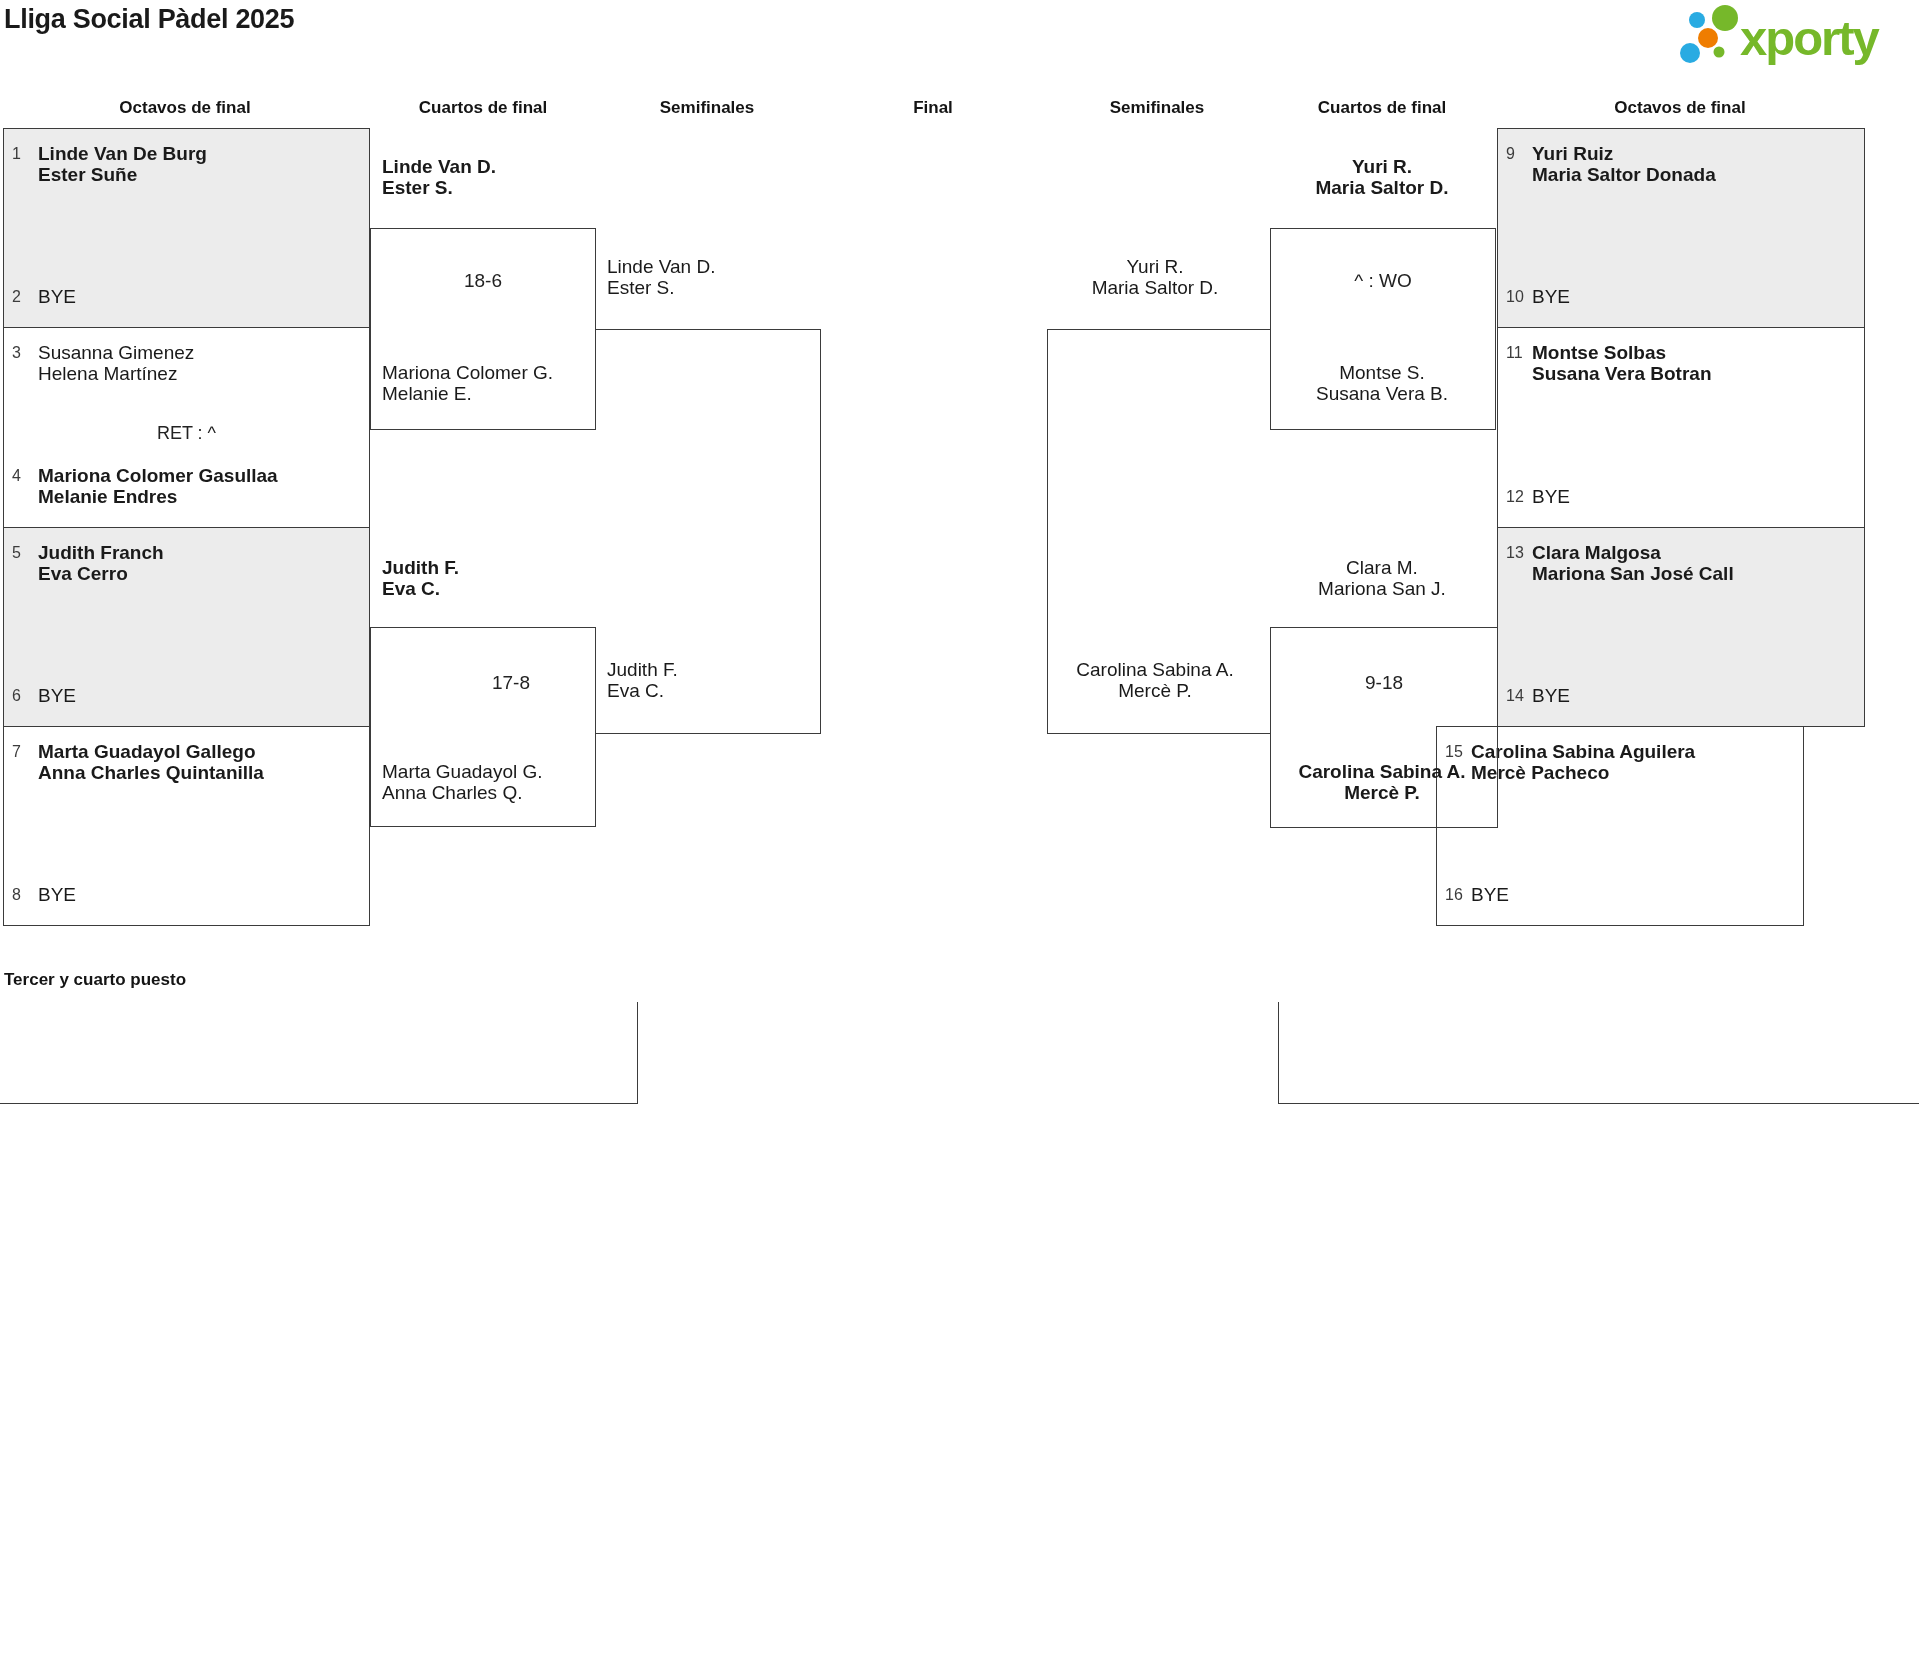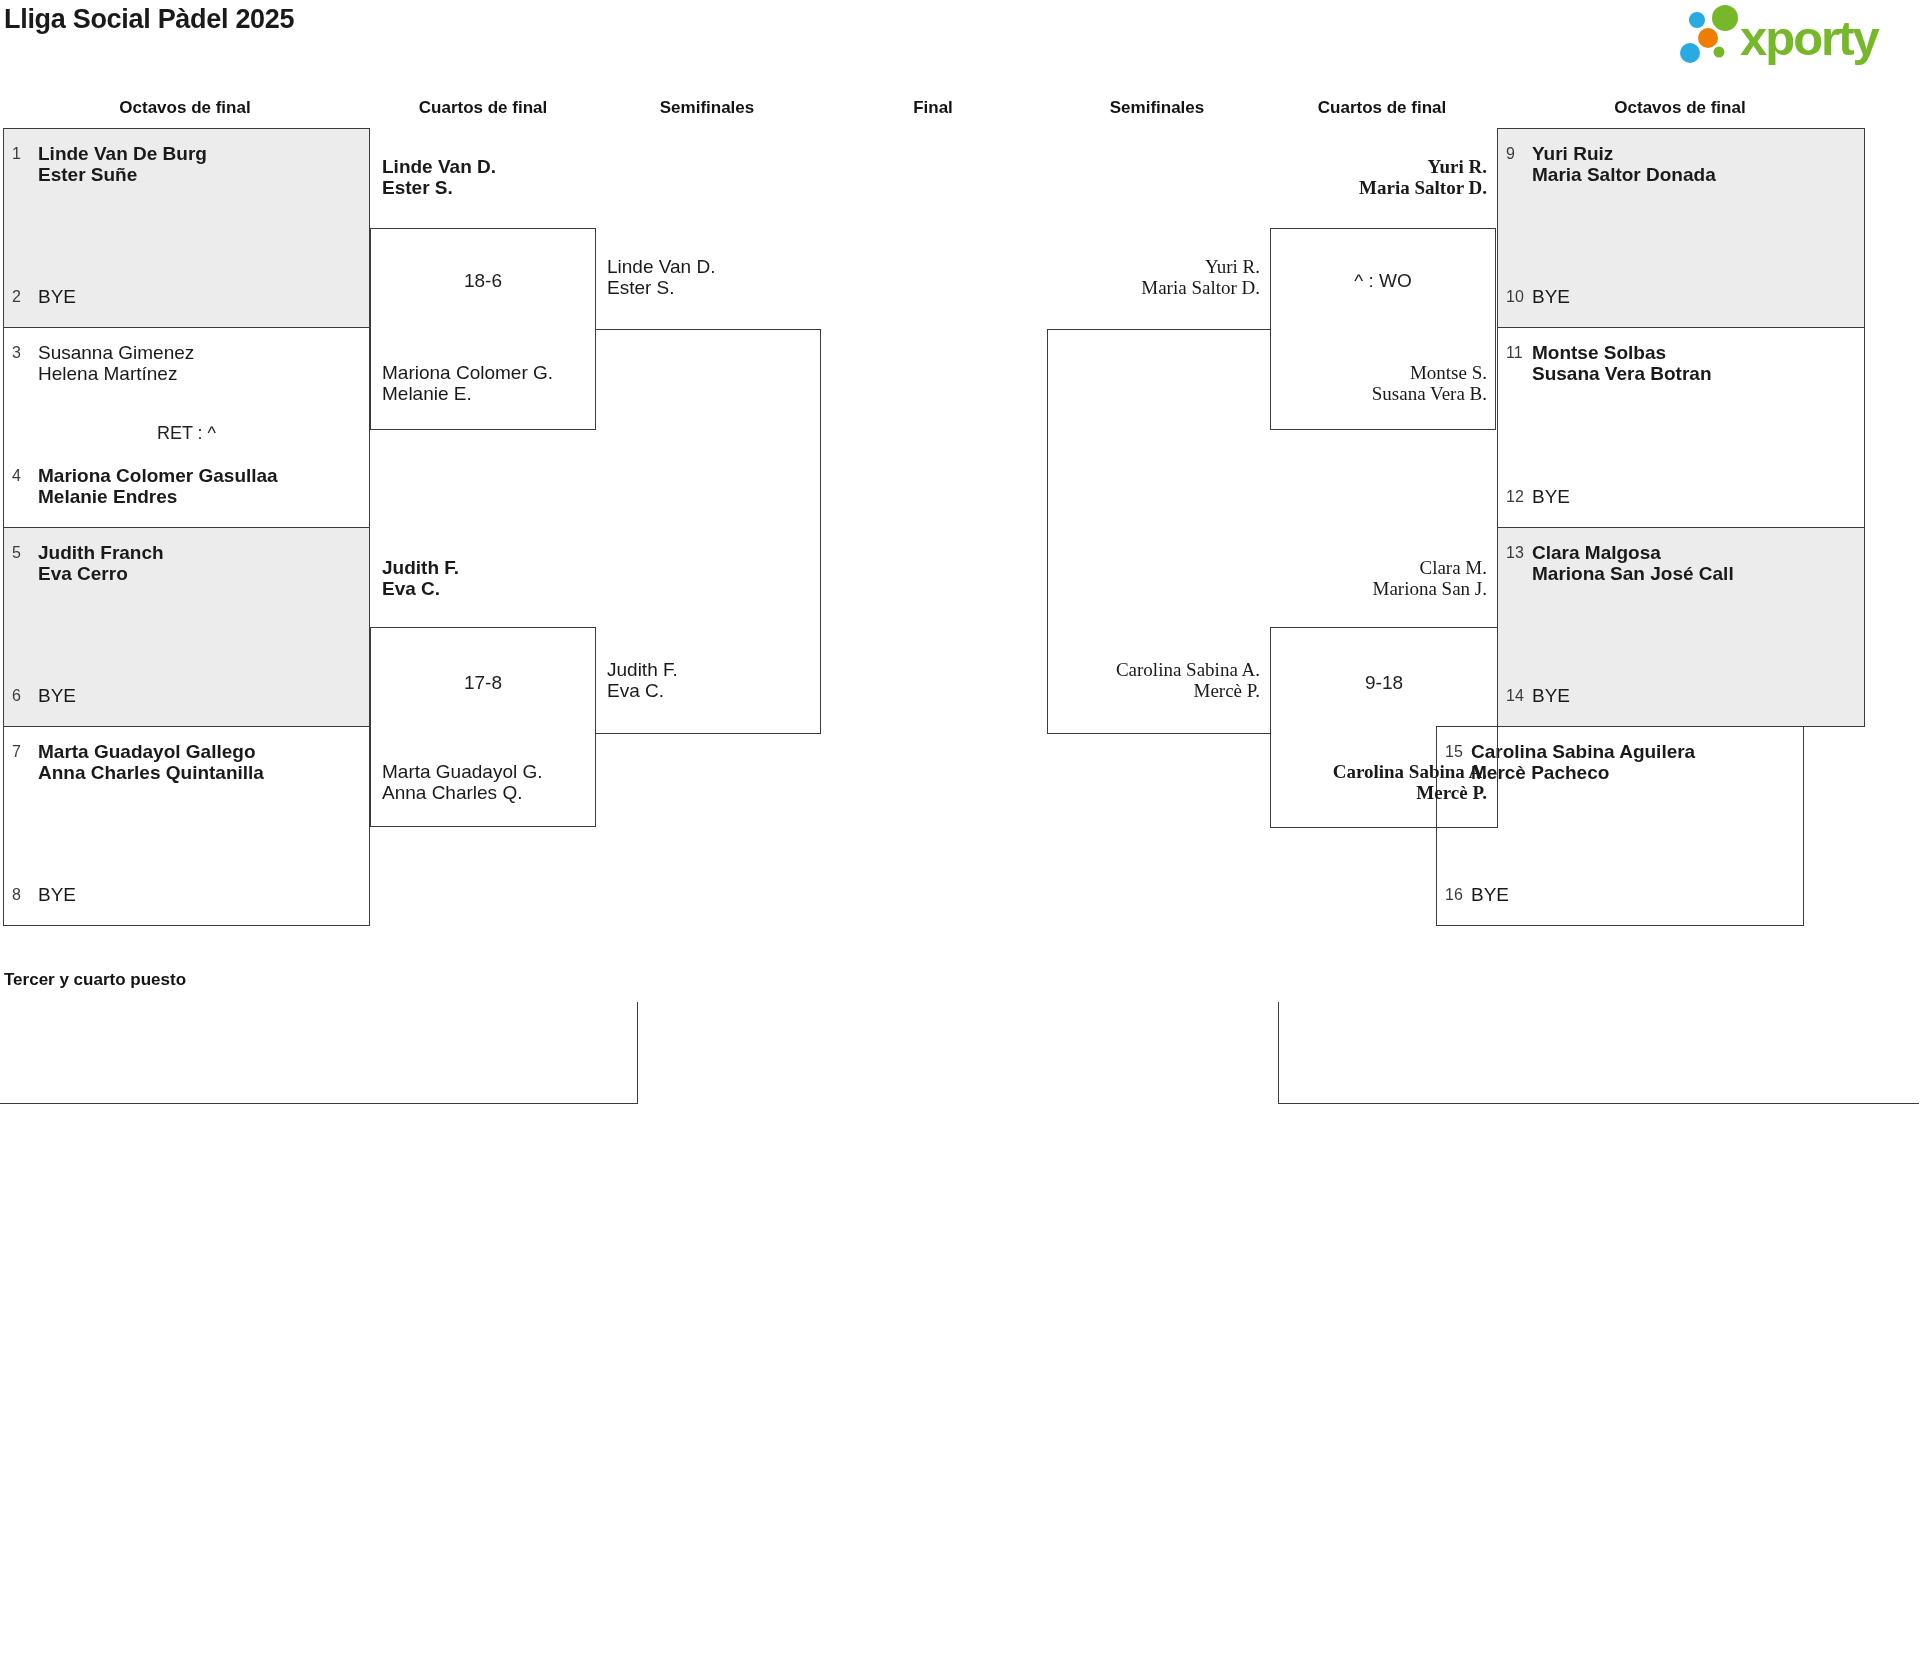--- a/index.html
+++ b/index.html
@@ -23,21 +23,21 @@
   .team-line{font-size:19px;line-height:21px;white-space:nowrap;}
   .team-line:empty{display:none;}
   .bold .team-line{font-weight:bold;}
   .match-note{position:absolute;left:0;right:0;top:95px;text-align:center;font-size:18px;color:#222;}
   .match-note:empty{display:none;}
   
   .qbox{border:1px solid #3b3b3b;box-sizing:border-box;background:transparent;}
   .sbox-left{border:1px solid #3b3b3b;border-left:none;box-sizing:border-box;}
   .sbox-right{border:1px solid #3b3b3b;border-right:none;box-sizing:border-box;}
   .pteam .team-line{font-size:19px;line-height:21px;}
-  .pteam.right{text-align:right;font-family:Liberation Serif, serif;}
+  .pteam.right{text-align:center;}
   .score{font-size:19px;text-align:center;color:#222;}
   
   .tp-left{border-right:1px solid #3b3b3b;border-bottom:1px solid #3b3b3b;}
   .tp-right{border-left:1px solid #3b3b3b;border-bottom:1px solid #3b3b3b;}
   .tp-label{left:4px;top:970px;font-size:17px;font-weight:bold;color:#141414;text-align:center;}
   .logo-text{font-weight:bold;letter-spacing:-2px;}
 </style>
 </head>
 <body>
 
@@ -213,21 +213,21 @@
   <div class="abs score" style="left:370px;top:270px;width:226px;">18-6</div>
   <div class="abs pteam" style="left:382px;top:362px;">
     <div class="team-line">Mariona Colomer G.</div>
     <div class="team-line">Melanie E.</div>
   </div>
 
   <div class="abs pteam bold" style="left:382px;top:557px;">
     <div class="team-line">Judith F.</div>
     <div class="team-line">Eva C.</div>
   </div>
-  <div class="abs score" style="left:370px;top:672px;width:226px;">17-8</div>
+  <div class="abs score" style="left:370px;top:672px;width:226px;padding-left:28px;">17-8</div>
   <div class="abs pteam" style="left:382px;top:761px;">
     <div class="team-line">Marta Guadayol G.</div>
     <div class="team-line">Anna Charles Q.</div>
   </div>
 
   <div class="abs pteam right bold" style="left:1277px;top:156px;width:210px;">
     <div class="team-line">Yuri R.</div>
     <div class="team-line">Maria Saltor D.</div>
   </div>
   <div class="abs score" style="left:1270px;top:270px;width:226px;">^ : WO</div>

